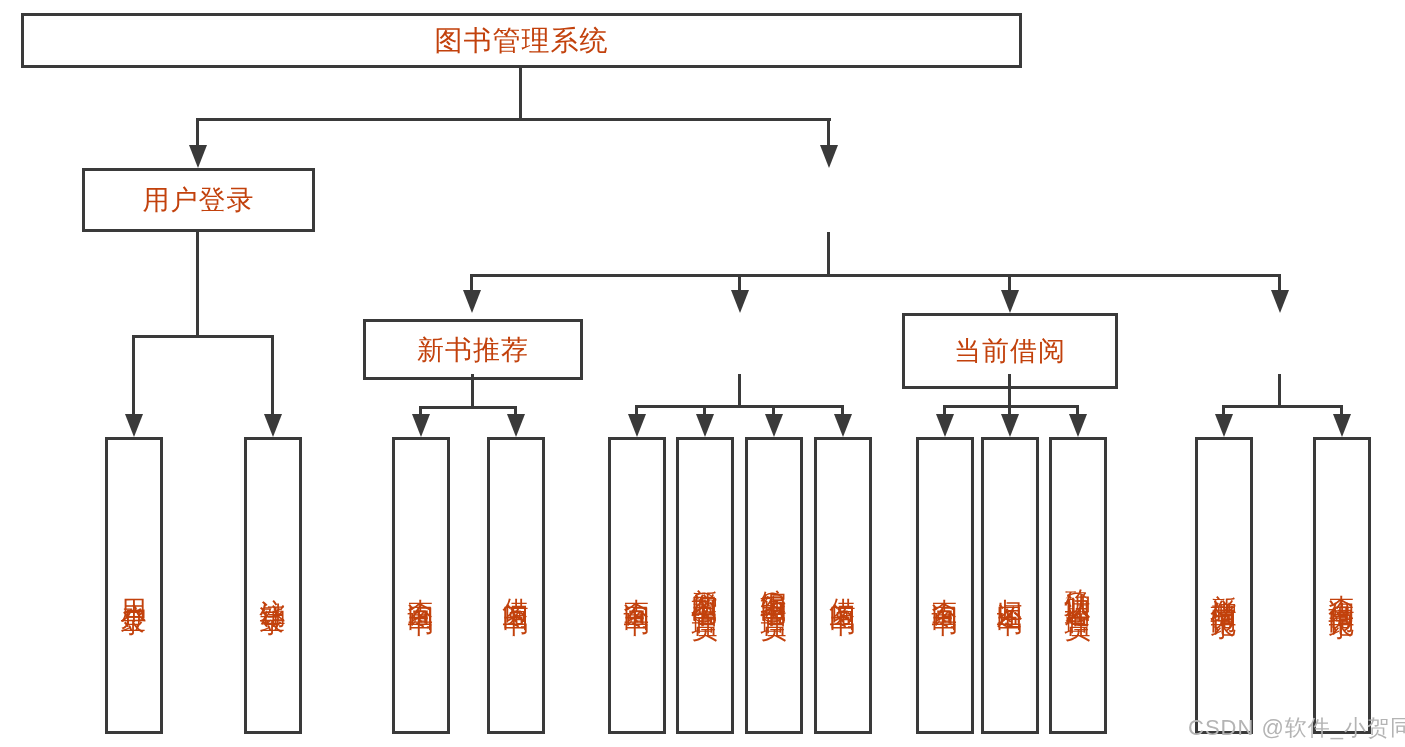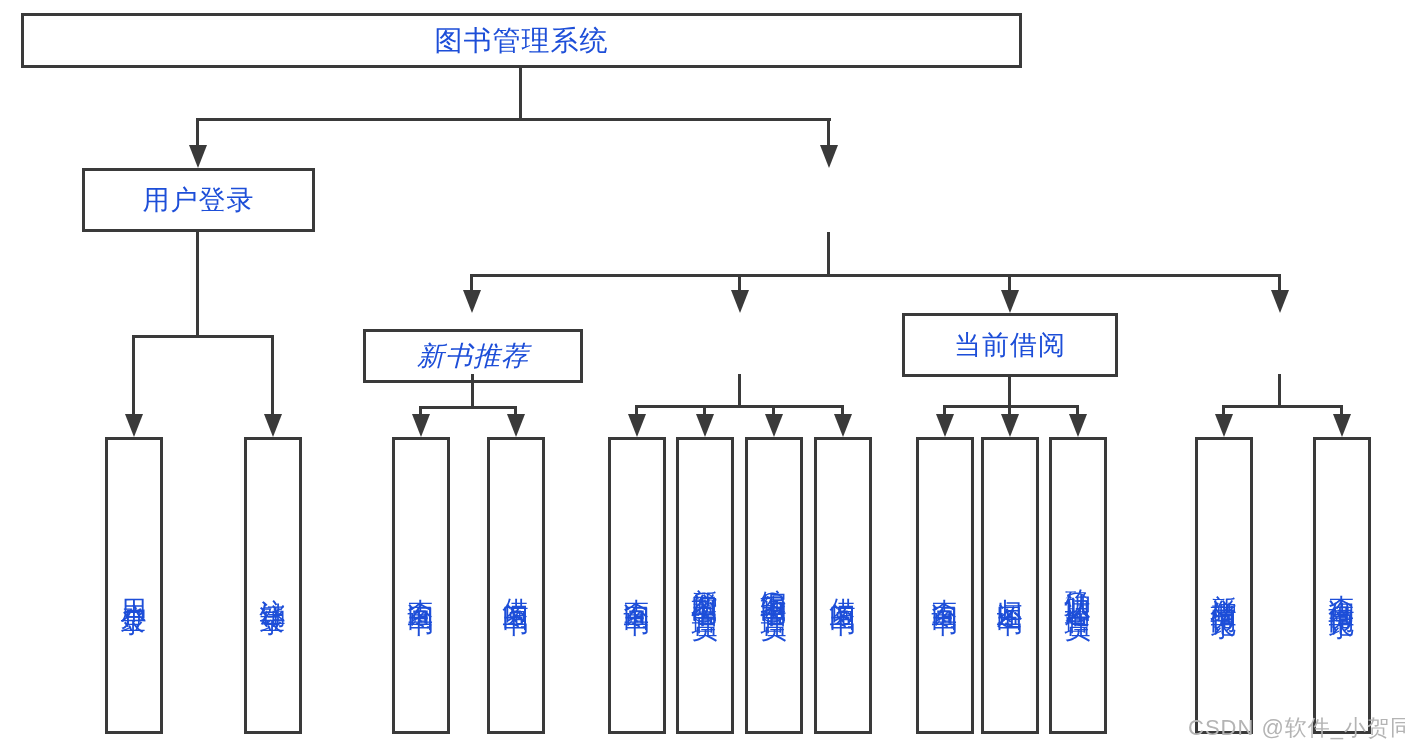--- a/index.html
+++ b/index.html
@@ -4,21 +4,21 @@
 <style>
   html,body { margin:0; padding:0; background:#ffffff; }
   .canvas {
     position:relative; width:1405px; height:747px; background:#ffffff;
     font-family:"Liberation Sans", sans-serif; overflow:hidden; color:#303030;
   }
   .box {
     position:absolute; box-sizing:border-box;
     border:3px solid #3a3a3a; background:#ffffff;
     display:flex; align-items:center; justify-content:center;
-    font-size:27px; letter-spacing:1px; color:#1d4ed8; text-align:right;
+    font-size:27px; letter-spacing:1px; color:#c2410c; text-align:right;
   }
   .root { font-size:28px; }
   .vbox {
     writing-mode:vertical-lr;
     font-size:26px; letter-spacing:4px; line-height:1;
   }
   .hl { position:absolute; height:3px; background:#3a3a3a; }
   .vl { position:absolute; width:3px; background:#3a3a3a; }
   .ar {
     position:absolute; width:0; height:0;
@@ -50,22 +50,22 @@
   <div class="hl" style="left:470px; top:274px; width:811px;"></div>
   <div class="vl" style="left:470px; top:274px; height:17px;"></div>
   <div class="vl" style="left:738px; top:274px; height:17px;"></div>
   <div class="vl" style="left:1008px; top:274px; height:17px;"></div>
   <div class="vl" style="left:1278px; top:274px; height:17px;"></div>
   <div class="ar" style="left:463px; top:290px;"></div>
   <div class="ar" style="left:731px; top:290px;"></div>
   <div class="ar" style="left:1001px; top:290px;"></div>
   <div class="ar" style="left:1271px; top:290px;"></div>
 
-  <div class="box" style="left:363px; top:329px; width:220px; height:54px;font-style:italic;">新书推荐</div>
-  <div class="box" style="left:902px; top:313px; width:216px; height:64px;">当前借阅</div>
+  <div class="box" style="left:363px; top:319px; width:220px; height:61px;">新书推荐</div>
+  <div class="box" style="left:902px; top:313px; width:216px; height:76px;">当前借阅</div>
 
   <div class="vl" style="left:196px; top:232px; height:106px;"></div>
   <div class="hl" style="left:132px; top:335px; width:142px;"></div>
   <div class="vl" style="left:132px; top:335px; height:80px;"></div>
   <div class="vl" style="left:271px; top:335px; height:80px;"></div>
   <div class="ar" style="left:125px; top:414px;"></div>
   <div class="ar" style="left:264px; top:414px;"></div>
 
   <div class="vl" style="left:471px; top:374px; height:35px;"></div>
   <div class="hl" style="left:419px; top:406px; width:98px;"></div>

